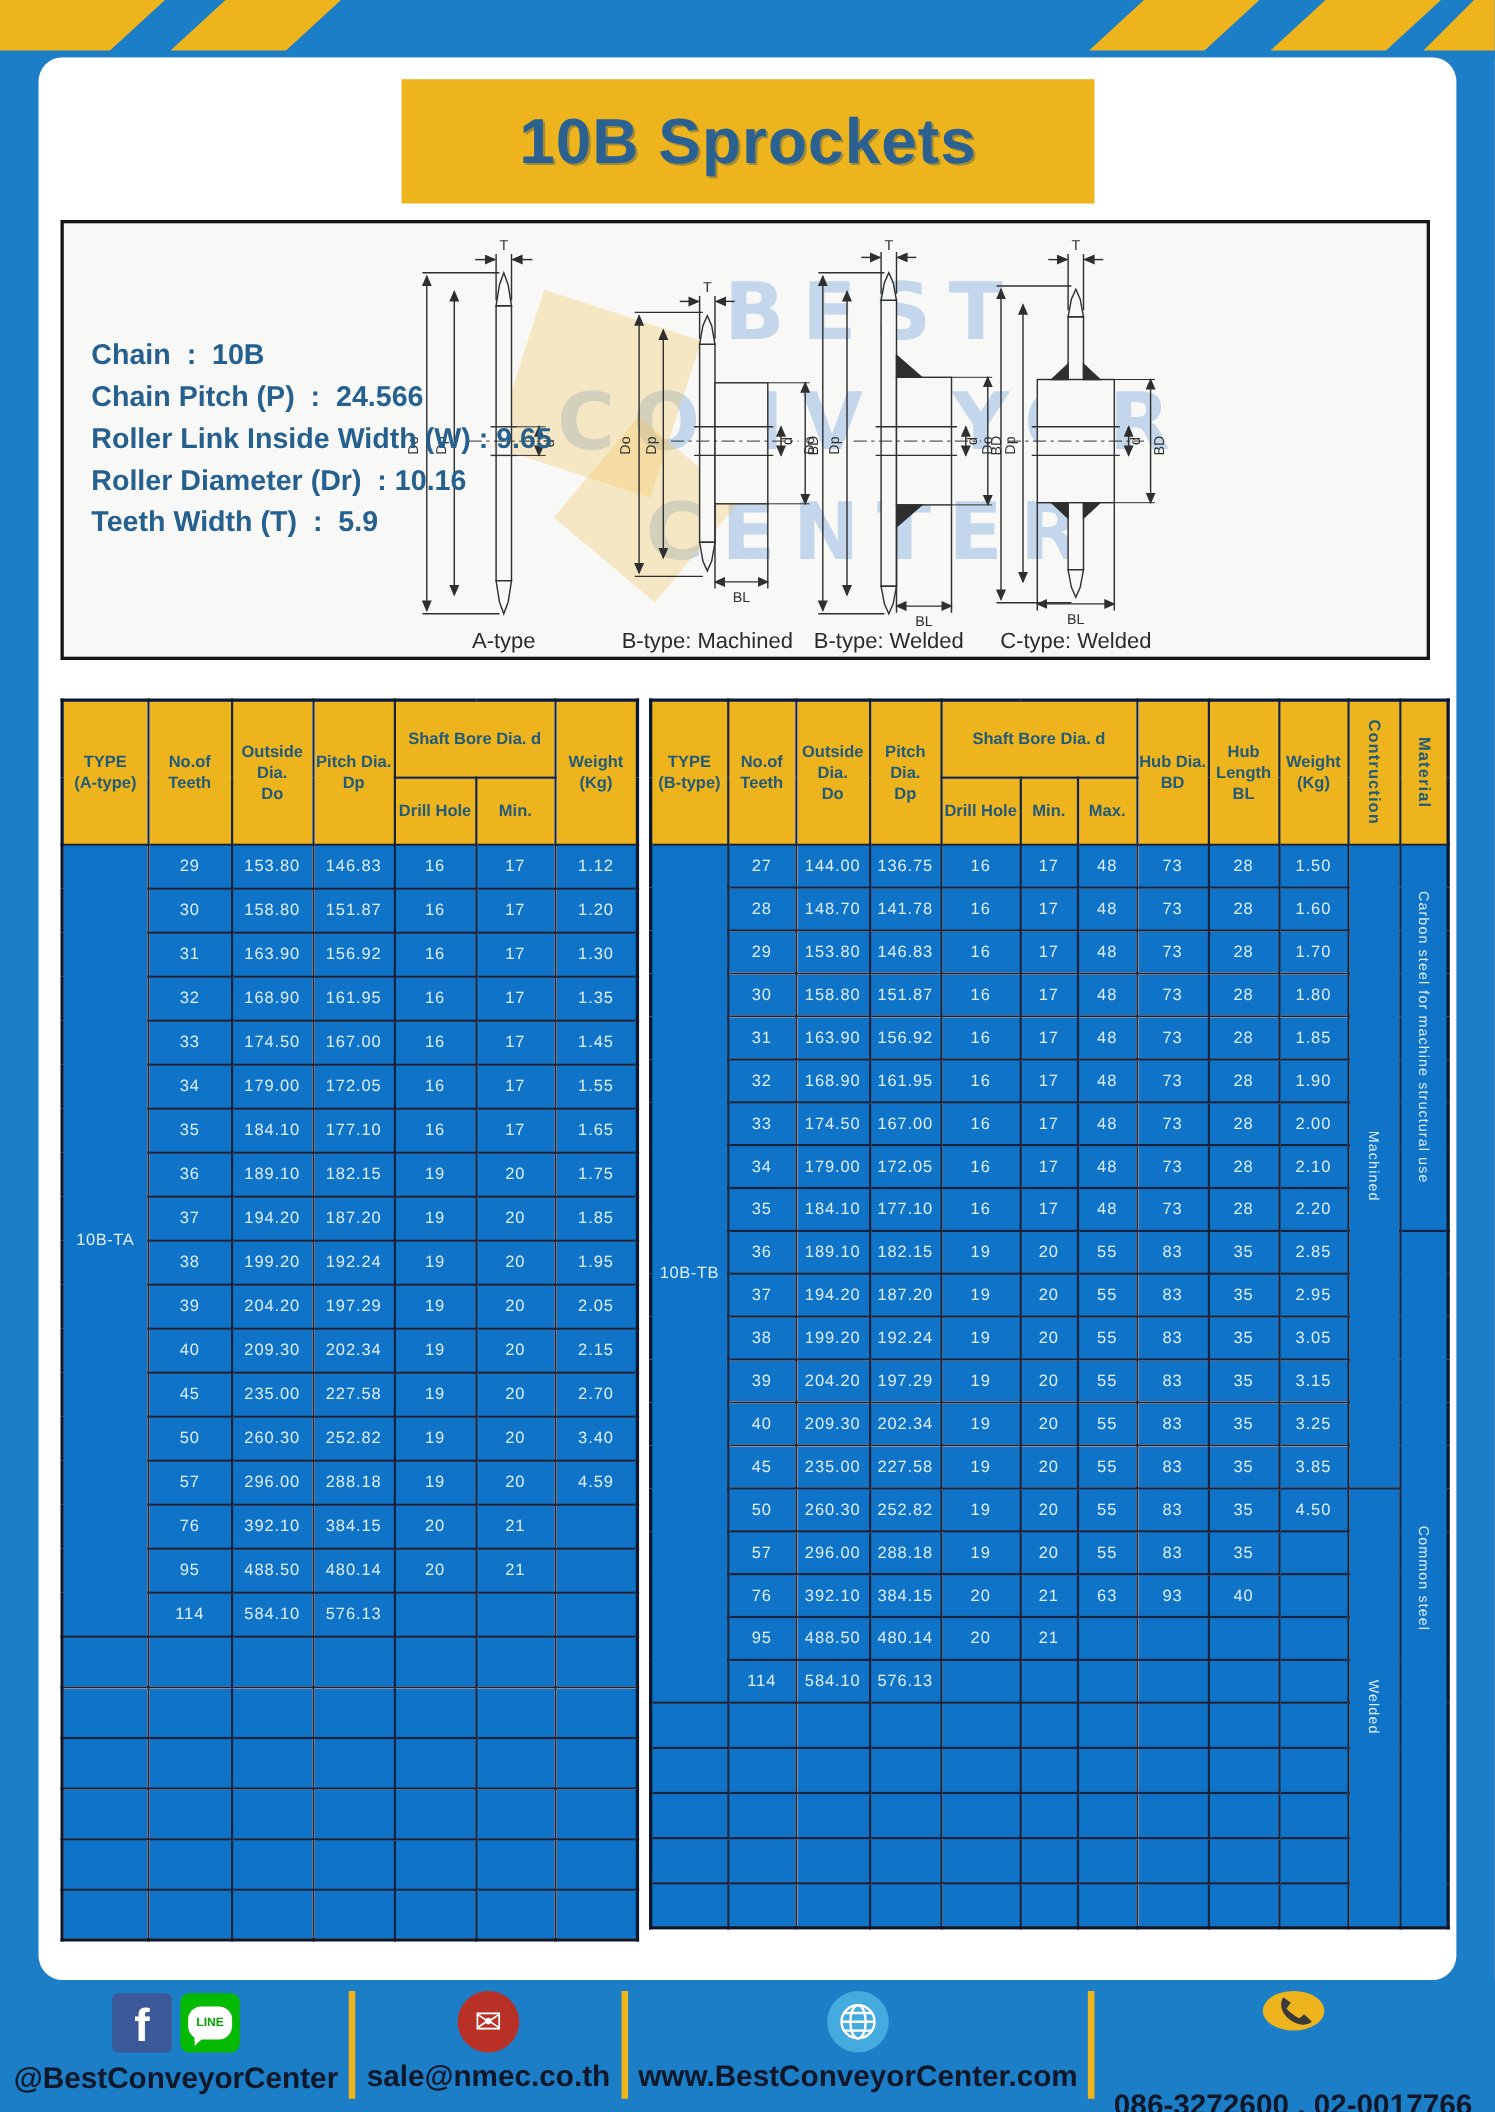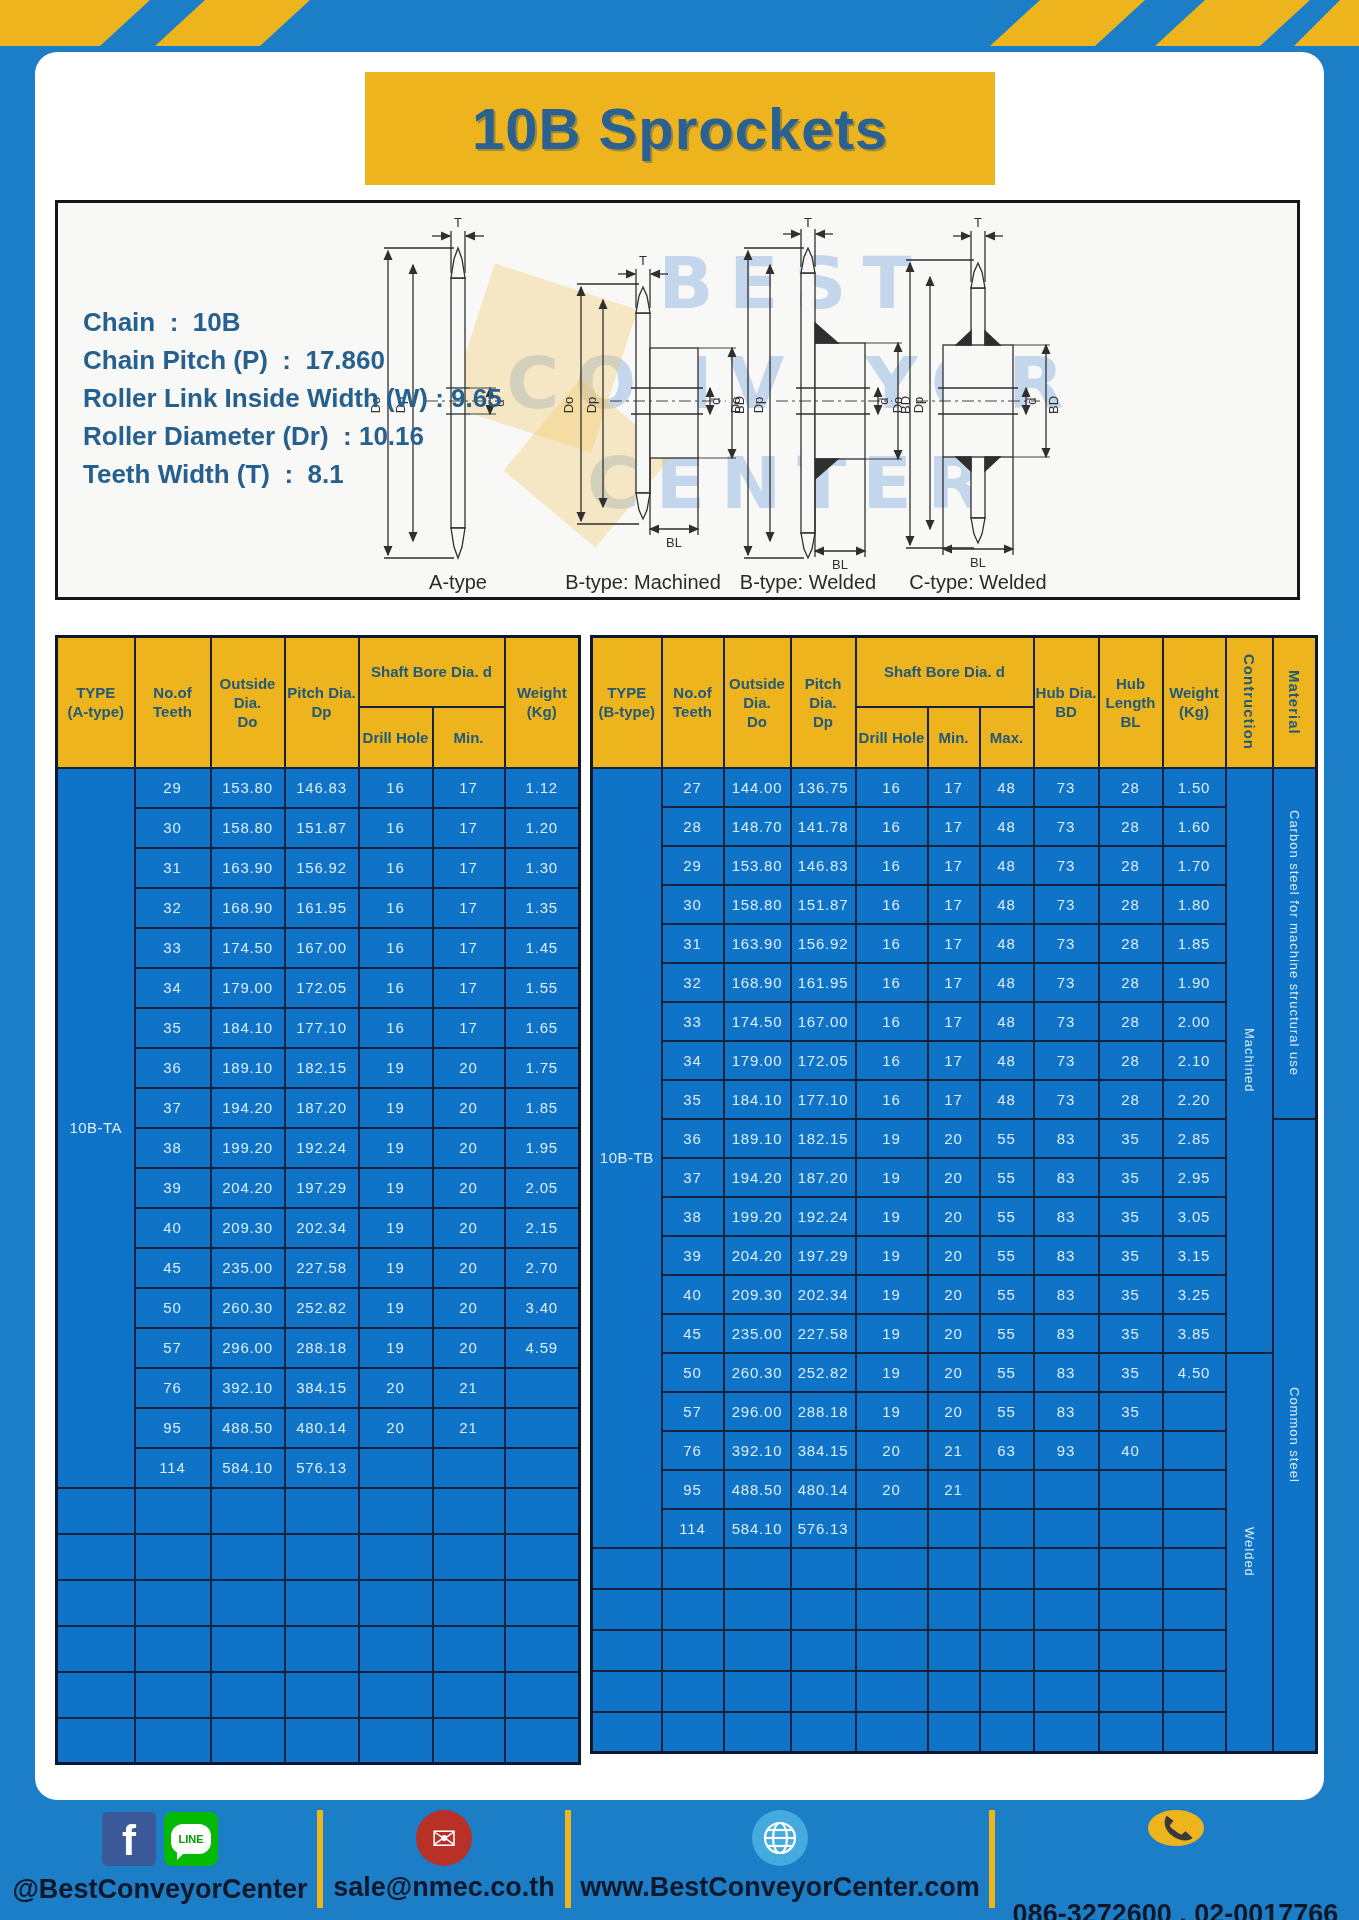--- a/index.html
+++ b/index.html
@@ -67,24 +67,24 @@
       <div class="watermark">
         <div class="wm-shape s1"></div>
         <div class="wm-shape s2"></div>
         <div class="wm-line">BEST</div>
         <div class="wm-line">CONVEYOR</div>
         <div class="wm-line">CENTER</div>
       </div>
 
       <div class="specs">
         <div class="spec-line">Chain  :  10B</div>
-        <div class="spec-line">Chain Pitch (P)  :  17.860</div>
+        <div class="spec-line">Chain Pitch (P)  :  24.566</div>
         <div class="spec-line">Roller Link Inside Width (W) : 9.65</div>
         <div class="spec-line">Roller Diameter (Dr)  : 10.16</div>
-        <div class="spec-line">Teeth Width (T)  :  8.1</div>
+        <div class="spec-line">Teeth Width (T)  :  5.9</div>
       </div>
 
       <svg class="drawings" viewBox="0 0 1239 394" xmlns="http://www.w3.org/2000/svg">
         <defs>
           <marker id="ar" markerWidth="9" markerHeight="9" refX="7" refY="3.5" orient="auto-start-reverse">
             <path d="M0,0 L8,3.5 L0,7 z" fill="#2f2f2f"></path>
           </marker>
         </defs>
         <g stroke="#2f2f2f" stroke-width="1.3" fill="none">
 

